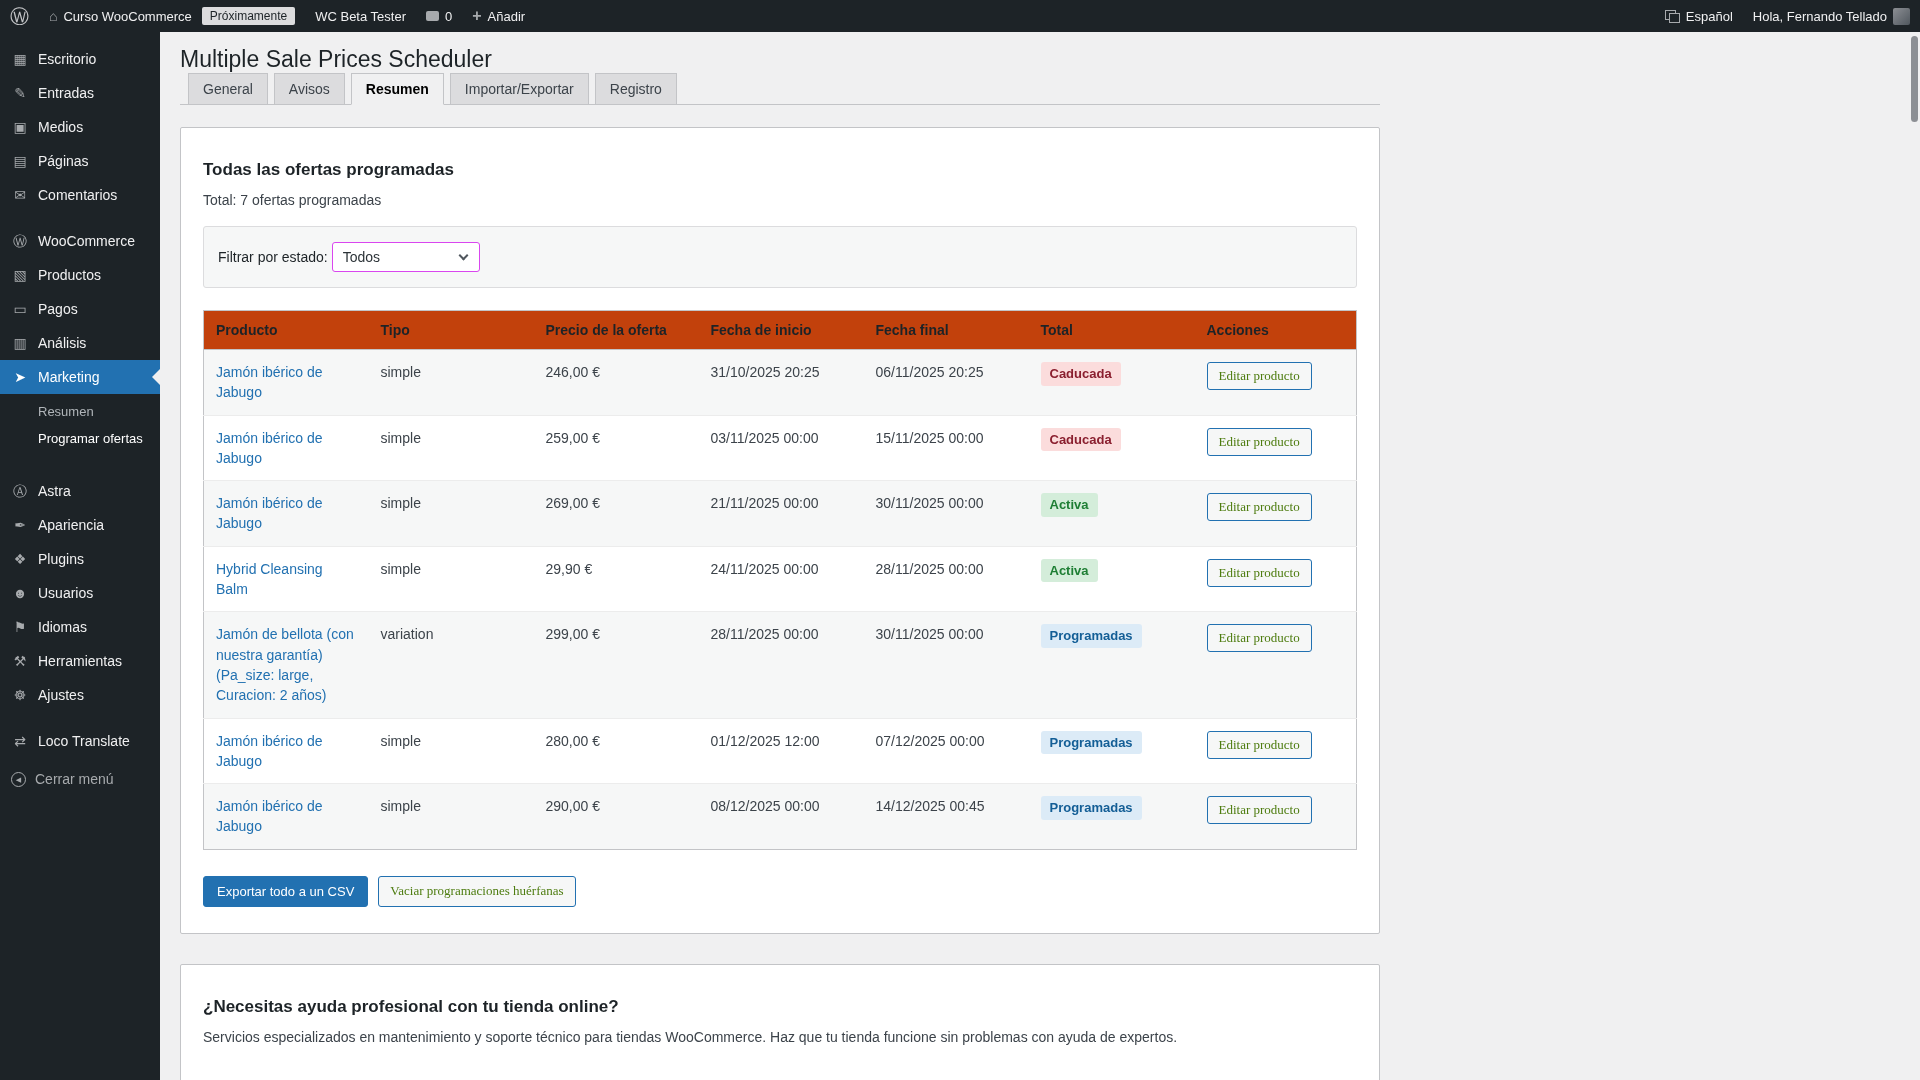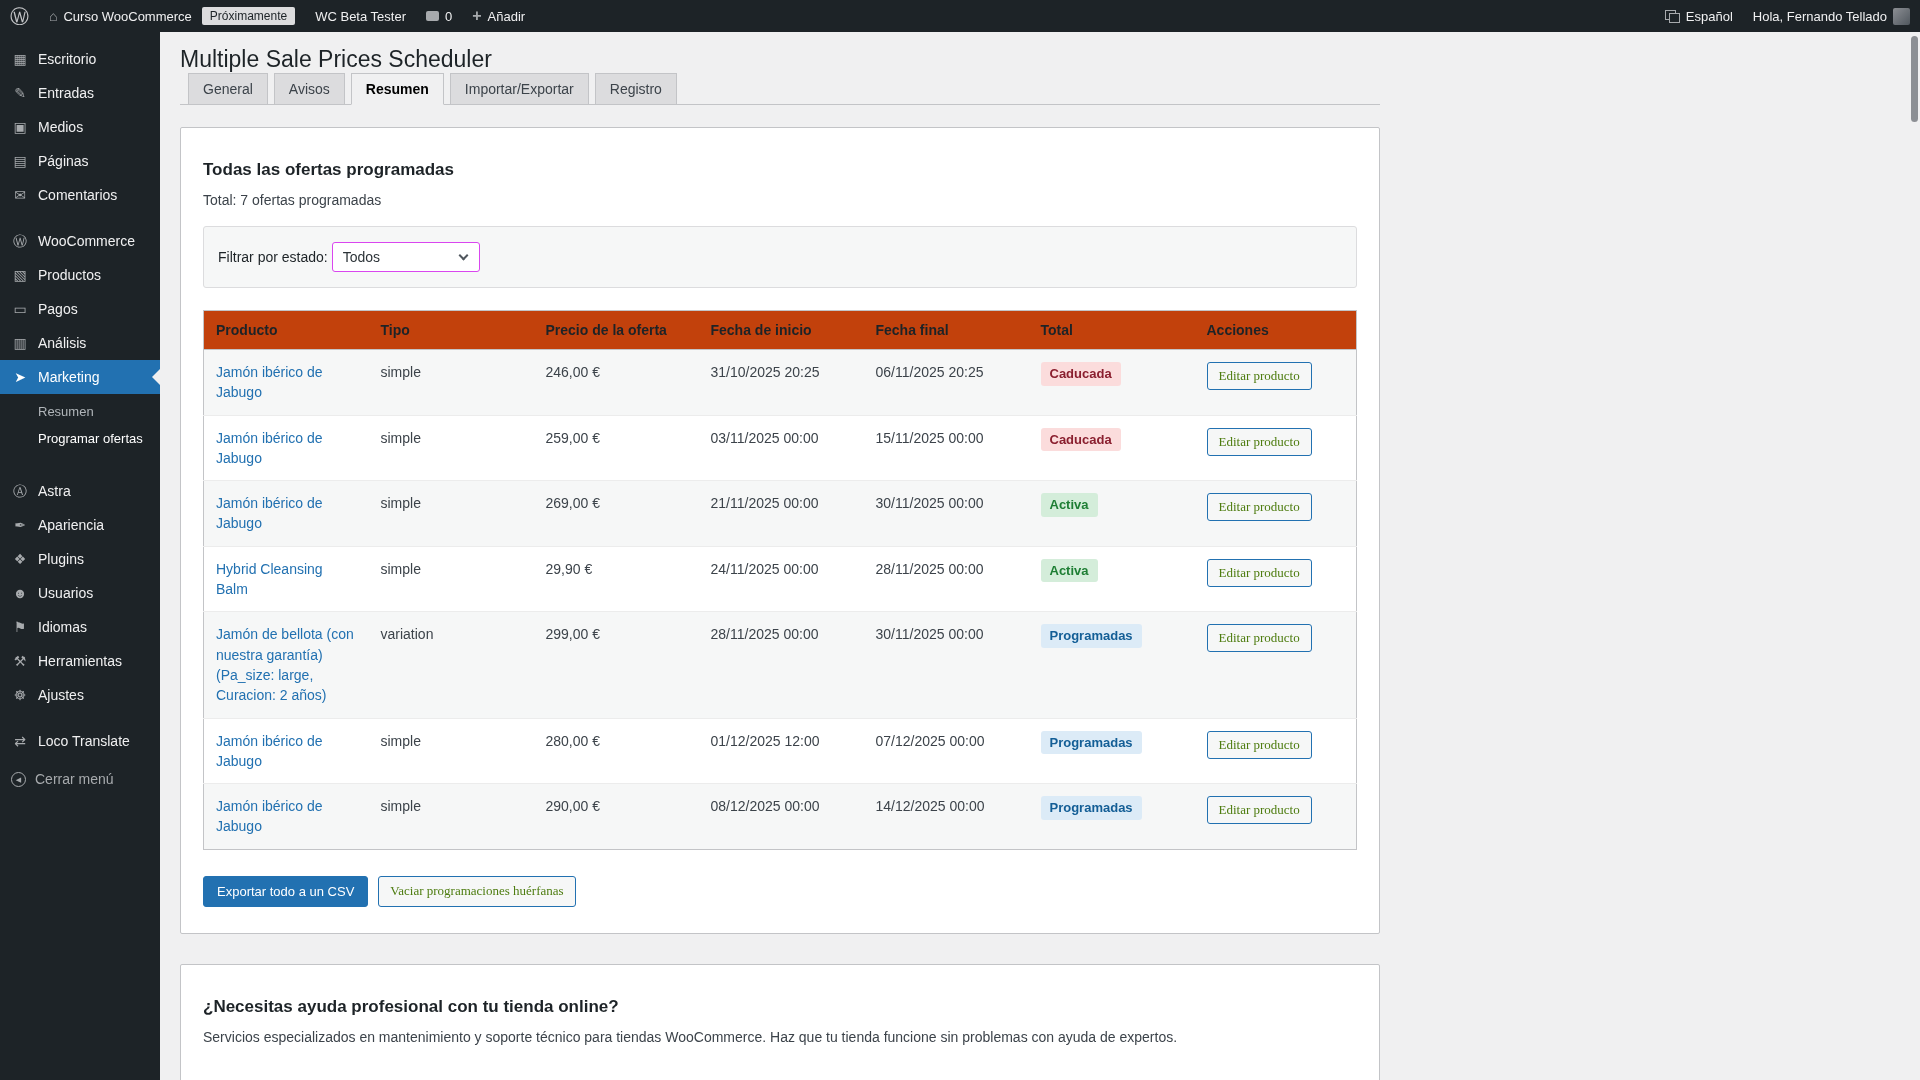--- a/index.html
+++ b/index.html
@@ -314,21 +314,21 @@
               <td data-interactable="false">01/12/2025 12:00</td>
               <td data-interactable="false">07/12/2025 00:00</td>
               <td data-interactable="false"><span class="badge" data-interactable="false" style="background: rgb(220, 235, 247); color: rgb(19, 94, 150);">Programadas</span></td>
               <td data-interactable="false"><button class="button-secondary" data-interactable="true">Editar producto</button></td>
             </tr>
             <tr data-interactable="false">
               <td data-interactable="false"><a class="product-link" data-interactable="true">Jamón ibérico de Jabugo</a></td>
               <td data-interactable="false">simple</td>
               <td data-interactable="false">290,00 €</td>
               <td data-interactable="false">08/12/2025 00:00</td>
-              <td data-interactable="false">14/12/2025 00:00</td>
+              <td data-interactable="false">14/12/2025 00:45</td>
               <td data-interactable="false"><span class="badge" data-interactable="false" style="background: rgb(220, 235, 247); color: rgb(19, 94, 150);">Programadas</span></td>
               <td data-interactable="false"><button class="button-secondary" data-interactable="true">Editar producto</button></td>
             </tr>
           </tbody>
       </table>
 
       <div class="actions-row" data-interactable="false">
         <button class="button-primary" data-interactable="true">Exportar todo a un CSV</button>
         <button class="button-secondary" data-interactable="true">Vaciar programaciones huérfanas</button>
       </div>

